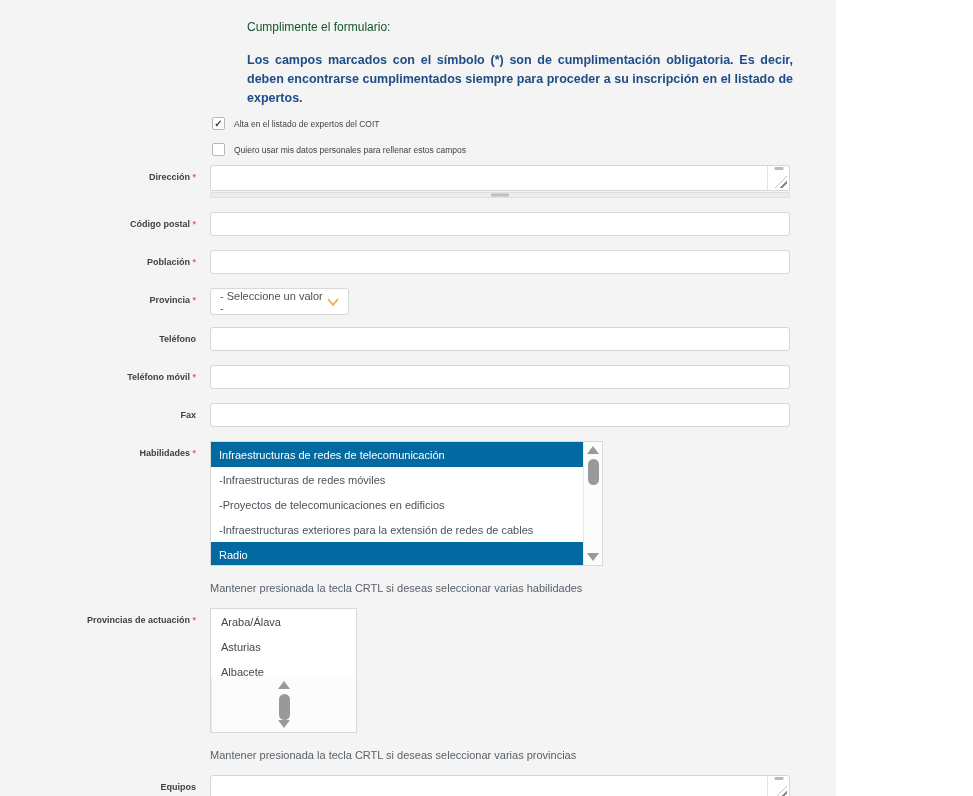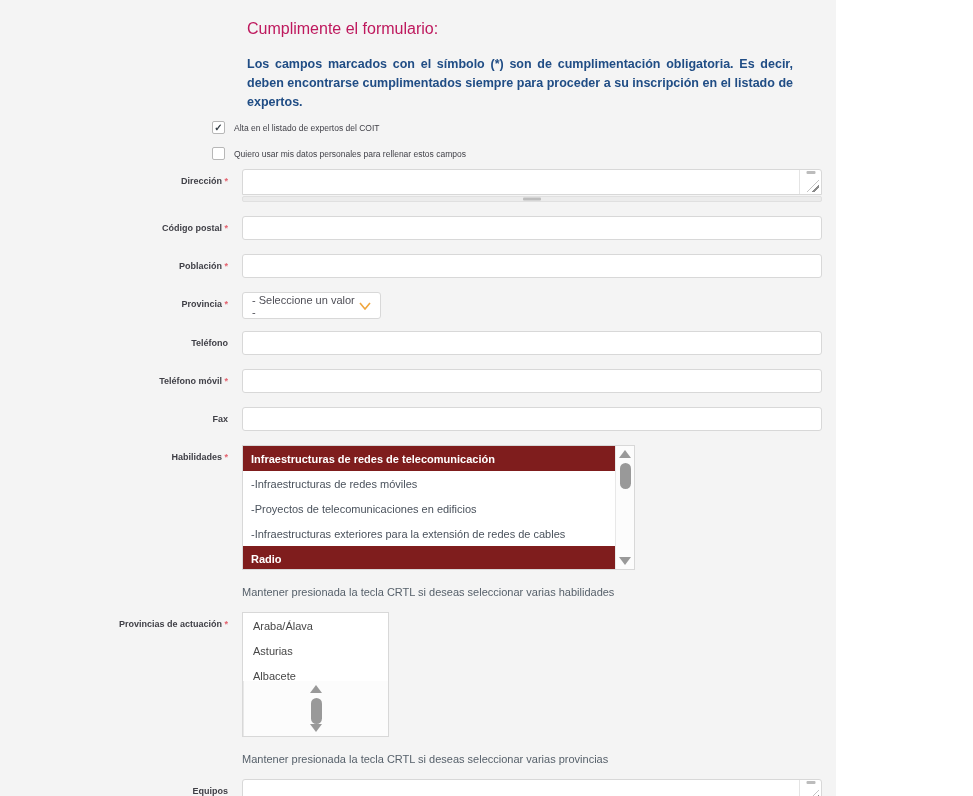--- a/index.html
+++ b/index.html
@@ -1,34 +1,34 @@
 <!DOCTYPE html>
 <html><head>
 <meta charset="utf-8">
 <style>
   * { margin:0; padding:0; box-sizing:border-box; }
   html,body { background:#ffffff; }
   body { font-family:"Liberation Sans", sans-serif; }
   .page { position:relative; width:973px; height:796px; background:#ffffff; overflow:hidden; }
   .panel { position:absolute; left:0; top:0; width:836px; height:796px; background:#f4f4f4; overflow:hidden; }
 
-  .intro { margin:20px 0 0 247px; font-size:16px; color:#be185d; }
+  .intro { margin:20px 0 0 247px; font-size:12px; color:#14532d; }
   .notice { margin:17px 0 0 247px; width:546px; font-size:12.5px; line-height:19px;
             font-weight:bold; color:#204d85; text-align:justify; }
 
   .cbrow { display:flex; align-items:center; margin-left:212px; }
   .cbrow.first { margin-top:9px; }
   .cbrow.second { margin-top:13px; }
   .cb { width:13px; height:13px; background:#fff; border:1px solid #b7b7b7; border-radius:2px;
         display:inline-flex; align-items:center; justify-content:center; flex:0 0 auto; }
   .cb .check { font-size:10px; line-height:10px; color:#333c44; font-weight:bold; }
   .cblbl { margin-left:9px; font-size:8.5px; color:#3f3f46; }
 
   .form { margin-top:9px; }
-  .row { display:flex; align-items:flex-start; margin-bottom:14px;padding-left:32px; }
+  .row { display:flex; align-items:flex-start; margin-bottom:14px; }
   .row.tight { margin-bottom:12px; }
   .lbl { width:196px; text-align:right; padding-top:7px; font-size:9px; font-weight:bold;
          color:#3f3f46; flex:0 0 auto; }
   .req { color:#e4606d; }
   .ctrl { margin-left:14px; }
 
   .tin { width:580px; height:24px; background:#fff; border:1px solid #d8d8d8; border-radius:3px;
          font-size:11px; color:#444; padding:0 8px; outline:none; display:block; }
 
   
@@ -49,21 +49,21 @@
   .select { width:139px; height:27px; background:#fff; border:1px solid #d8d8d8; border-radius:3px;
             display:flex; align-items:center; justify-content:space-between; padding:0 9px;
             font-size:11px; color:#4f4f57; cursor:pointer; }
   .chev { width:12px; height:8px; flex:0 0 auto; }
 
   
   .listbox { display:flex; background:#fff; border:1px solid #d8d8d8; height:125px; }
   .listbox .opts { flex:1 1 auto; overflow:hidden; }
   .opt { height:25px; display:flex; align-items:center; padding-left:8px; font-size:11px; color:#4a525c;
          white-space:nowrap; overflow:hidden; }
-  .opt.group { background:#7f1d1d; color:#ffffff; font-weight:bold; }
+  .opt.group { background:#0369a1; color:#ffffff; font-weight:normal; }
   .hab { width:393px; }
   .prov { width:147px;flex-direction:column; }
   .prov .opt { padding-left:10px; color:#474747; }
 
   .sb { flex:0 0 19px; background:#fcfcfc; border-left:1px solid #e8e8e8; display:flex;
         flex-direction:column; align-items:center; padding:4px 0; }
   .prov .sb { flex-basis:20px; }
   .tri-up { width:0; height:0; border-left:6px solid transparent; border-right:6px solid transparent;
             border-bottom:8px solid #999; }
   .tri-down { width:0; height:0; border-left:6px solid transparent; border-right:6px solid transparent;

